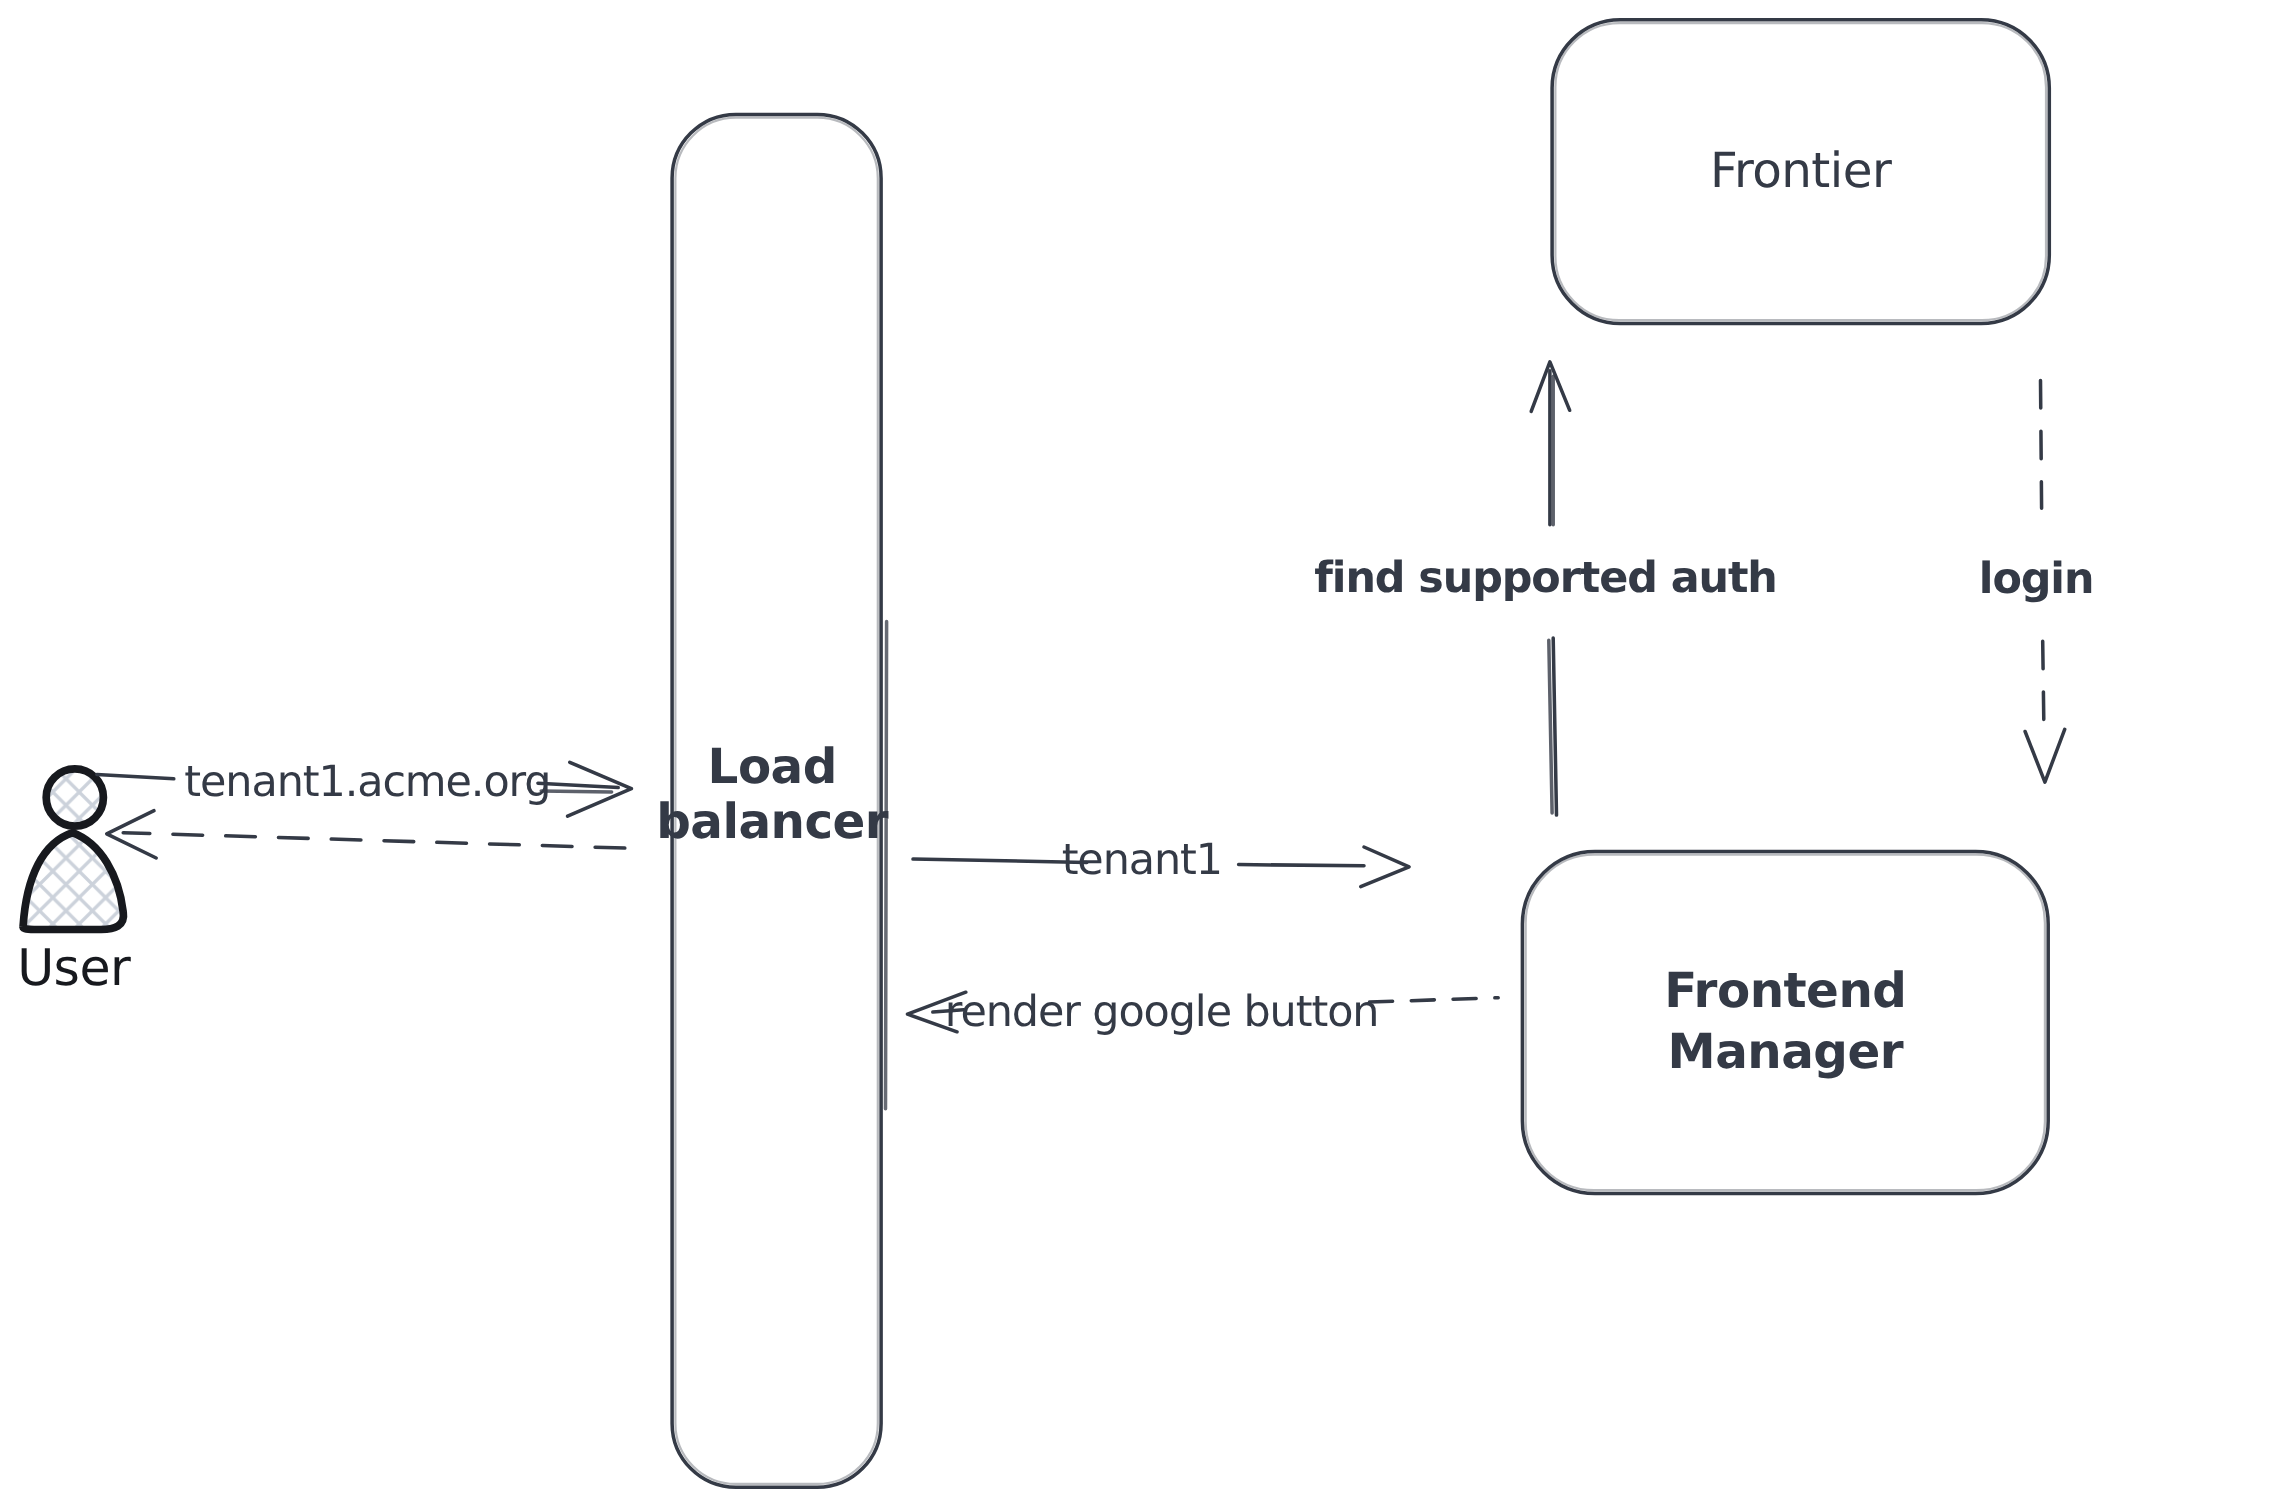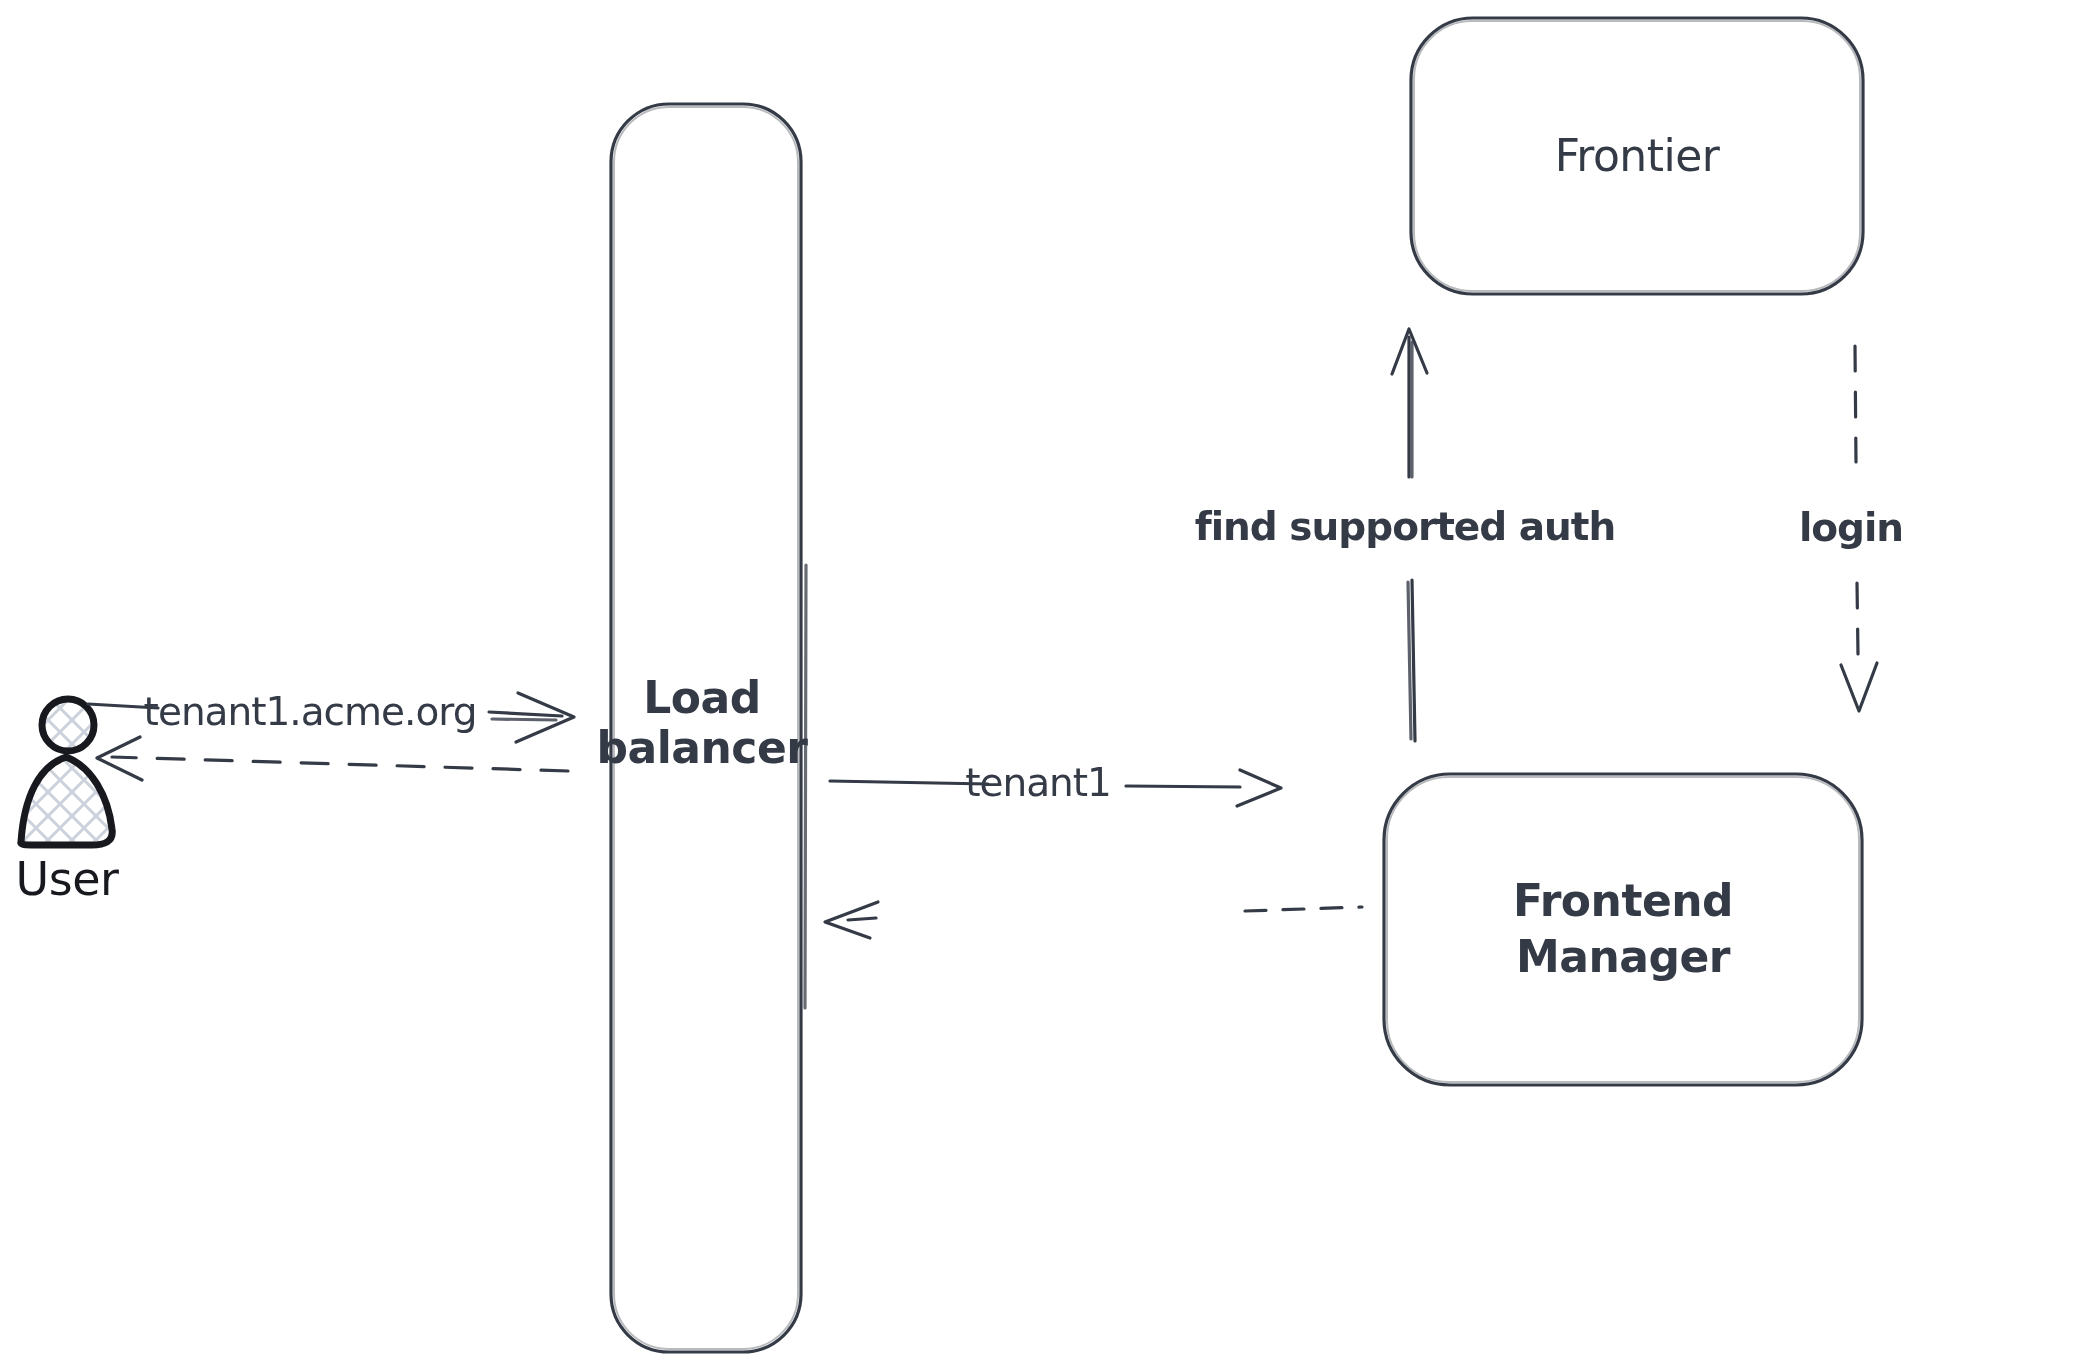--- a/index.html
+++ b/index.html
@@ -137,24 +137,25 @@
     <span class="lline">balancer</span>
   </div>
 
   <div class="label node-label" style="left:1637px; top:156px;">Frontier</div>
 
   <div class="label node-label" style="left:1623px; top:929px;">
     <span class="lline">Frontend</span>
     <span class="lline">Manager</span>
   </div>
 
-  <div class="label edge-label" style="left:310px; top:711px;">tenant1.acme.org</div>
+  <div class="label edge-label" style="left:334px; top:711px;">tenant1.acme.org</div>
 
   <div class="label edge-label" style="left:1010px; top:782px;margin-left:28px;">tenant1</div>
 
+  <div class="label edge-label" style="left:1056px; top:920px;">render google button</div>
 
   <div class="label edge-label" style="left:1405px; top:526px;">
     <span class="lline">find supported auth</span>
   </div>
 
   <div class="label edge-label" style="left:1851px; top:527px;">
     <span class="lline">login</span>
   </div>
 
 </div>

